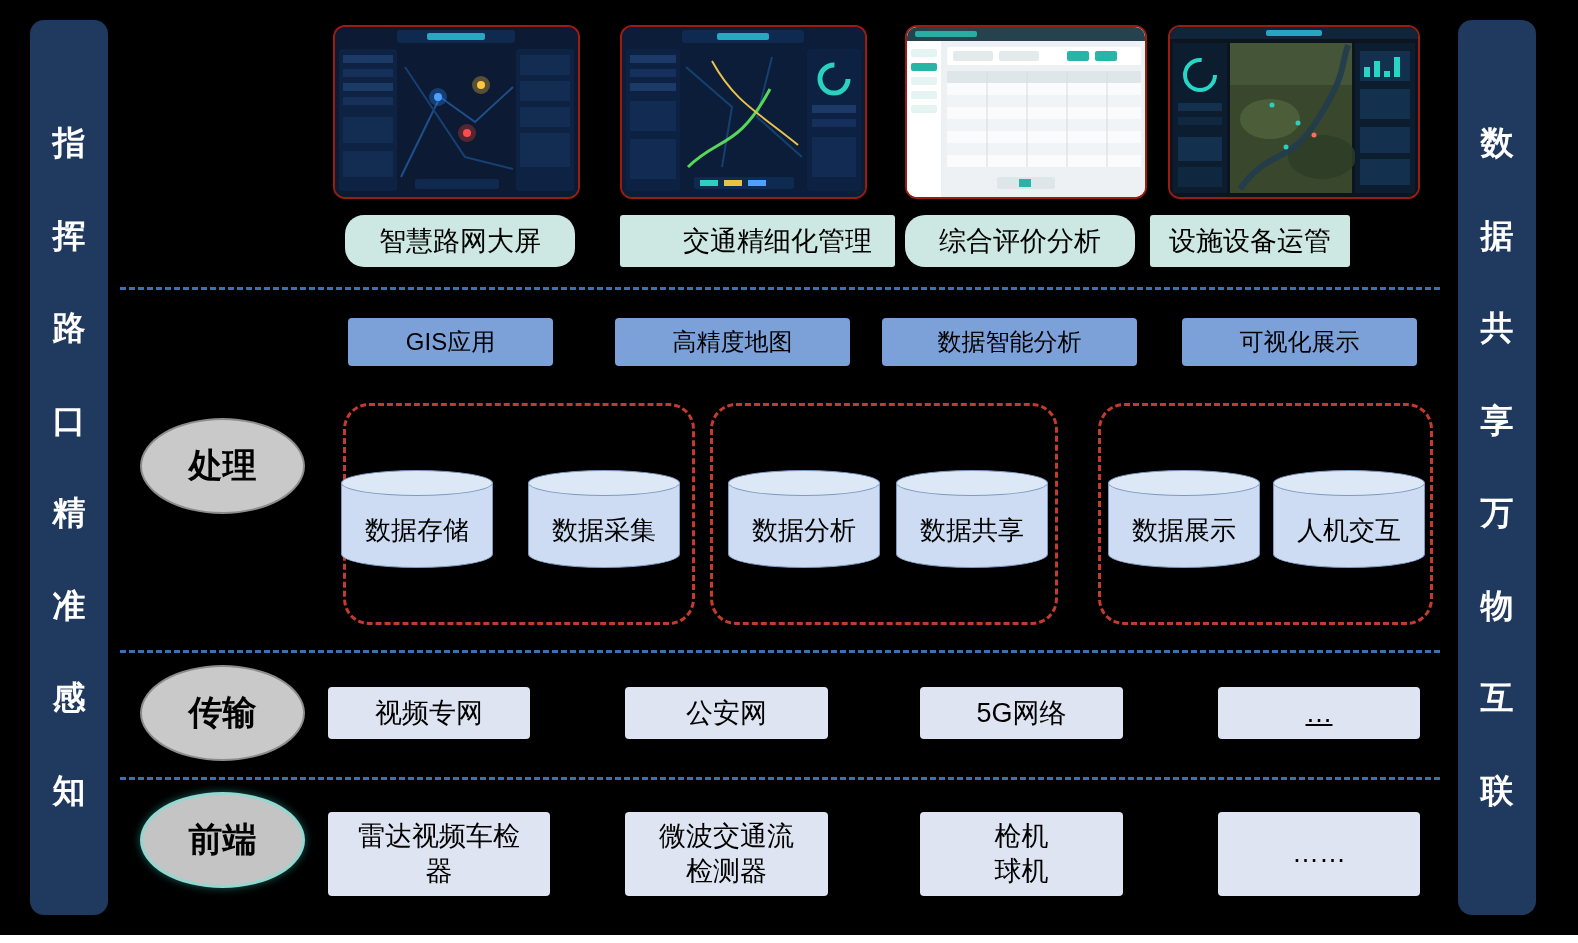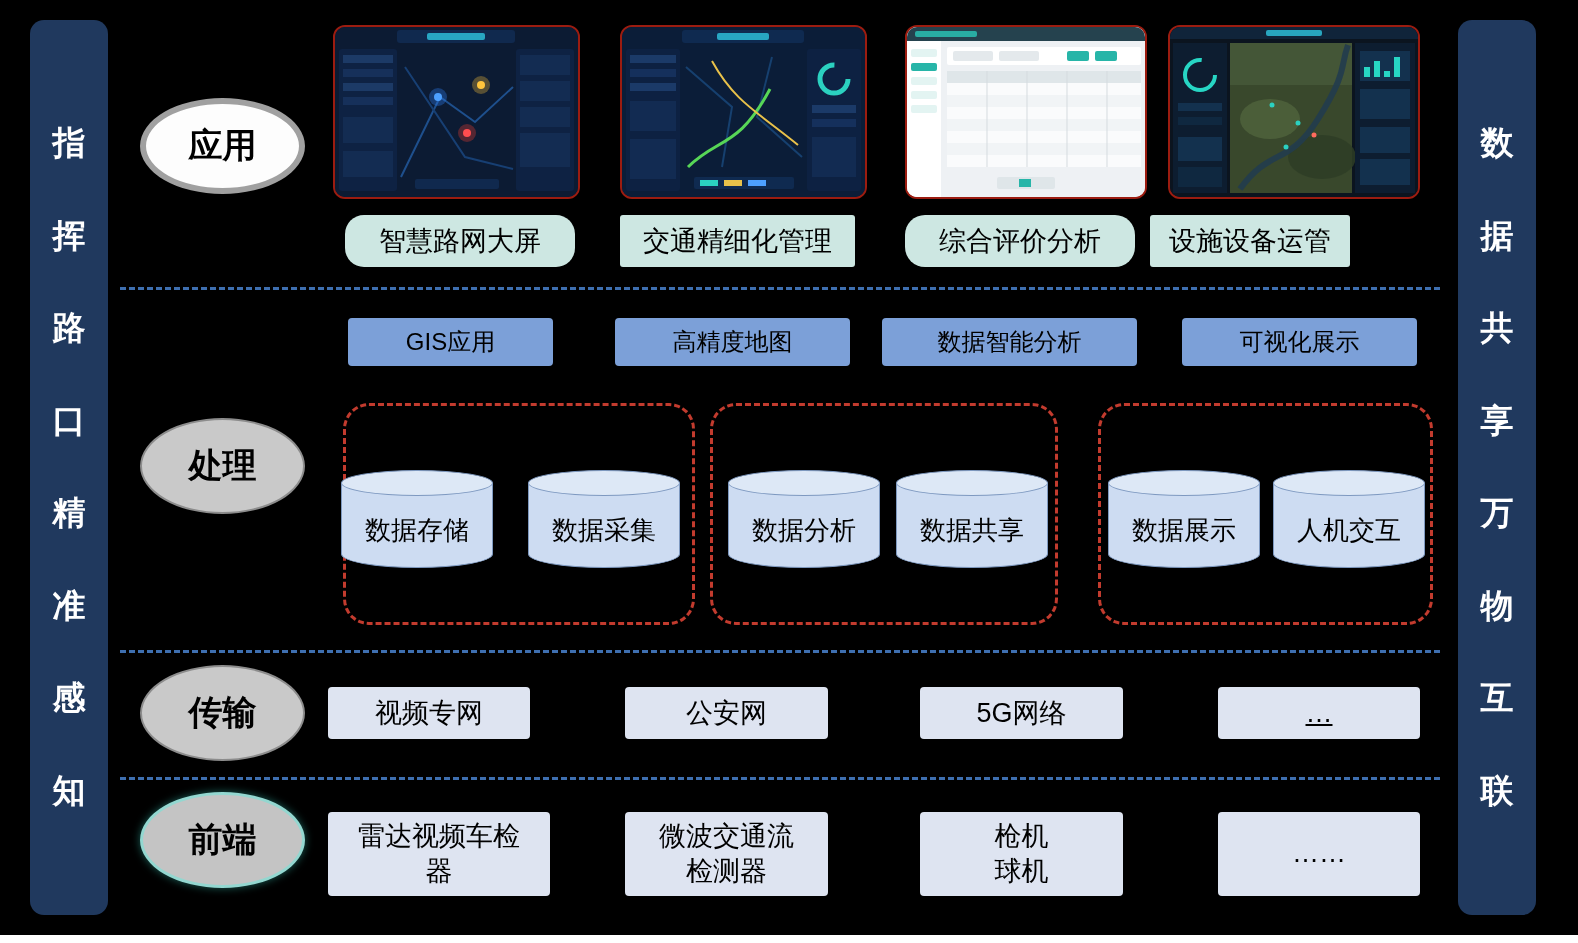--- a/index.html
+++ b/index.html
@@ -23,21 +23,21 @@
 
   
   .thumb{position:absolute;top:25px;height:170px;border:2px solid #9c1c10;border-radius:12px;overflow:hidden;background:#0c1b33;}
   .thumb svg{display:block;width:100%;height:100%;}
   .th1{left:333px;width:243px;} .th2{left:620px;width:243px;}
   .th3{left:905px;width:238px;background:#eef1f4;} .th4{left:1168px;width:248px;background:#0b141f;}
 
   
   .app-label{position:absolute;top:215px;height:52px;background:#cde7e2;border-radius:3px;color:#000;
              display:flex;align-items:center;justify-content:center;font-size:27px;}
-  .al1{left:345px;width:230px;border-radius:19px;} .al2{left:620px;width:235px;} .al3{left:905px;width:230px;border-radius:20px;} .al4{left:1150px;width:200px;}
+  .al1{left:345px;width:230px;border-radius:19px;} .al2{left:620px;width:235px;padding-left:40px;} .al3{left:905px;width:230px;border-radius:20px;} .al4{left:1150px;width:200px;}
 
   
   .divider{position:absolute;left:120px;width:1320px;height:0;border-top:3px dashed #3e6fb0;}
   .d1{top:287px;} .d2{top:650px;} .d3{top:777px;}
 
   
   .cap{position:absolute;top:318px;height:48px;background:#7ca0d8;border-radius:4px;color:#000000;
        display:flex;align-items:center;justify-content:center;font-size:24px;}
   .cap1{left:348px;width:205px;} .cap2{left:615px;width:235px;} .cap3{left:882px;width:255px;} .cap4{left:1182px;width:235px;}
 
@@ -92,21 +92,20 @@
         <span>据</span>
         <span>共</span>
         <span>享</span>
         <span>万</span>
         <span>物</span>
         <span>互</span>
         <span>联</span>
       </div>
   </div>
 
-  <div class="stage s-app">应用</div>
   <div class="stage s-proc">处理</div>
   <div class="stage s-trans">传输</div>
   <div class="stage s-front">前端</div>
 
   <div class="thumb th1">
     <svg viewBox="0 0 243 170" preserveAspectRatio="none">
       <rect width="243" height="170" fill="#0c1b33"></rect>
       <rect x="62" y="3" width="118" height="13" rx="3" fill="#10294e"></rect>
       <rect x="92" y="6" width="58" height="7" rx="2" fill="#2ec6e0" opacity="0.8"></rect>
       <rect x="4" y="22" width="58" height="142" rx="3" fill="#0e2243"></rect>

